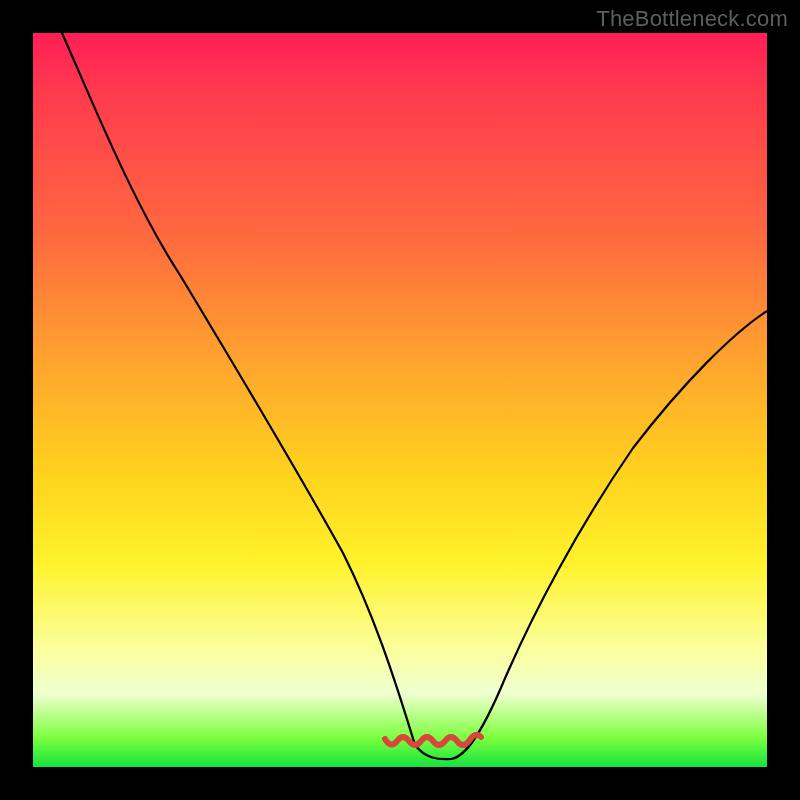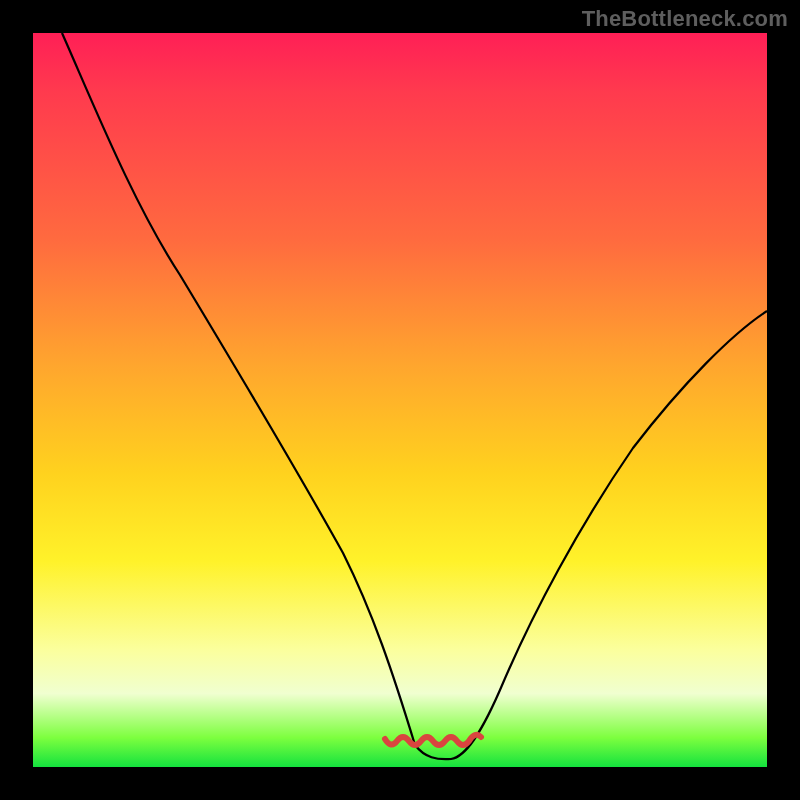--- a/index.html
+++ b/index.html
@@ -36,21 +36,21 @@
       #7dff3f 96%,
       #14e23e 100%
     );
   }
   .watermark {
     position: absolute;
     top: 6px;
     right: 12px;
     color: #5e5e5e;
     font-size: 22px;
-    font-weight: 700;
+    font-weight: 400;
     letter-spacing: 0.2px;
     user-select: none;
   }
   svg.curve {
     position: absolute;
     left: 0;
     top: 0;
     width: 734px;
     height: 734px;
     overflow: visible;

